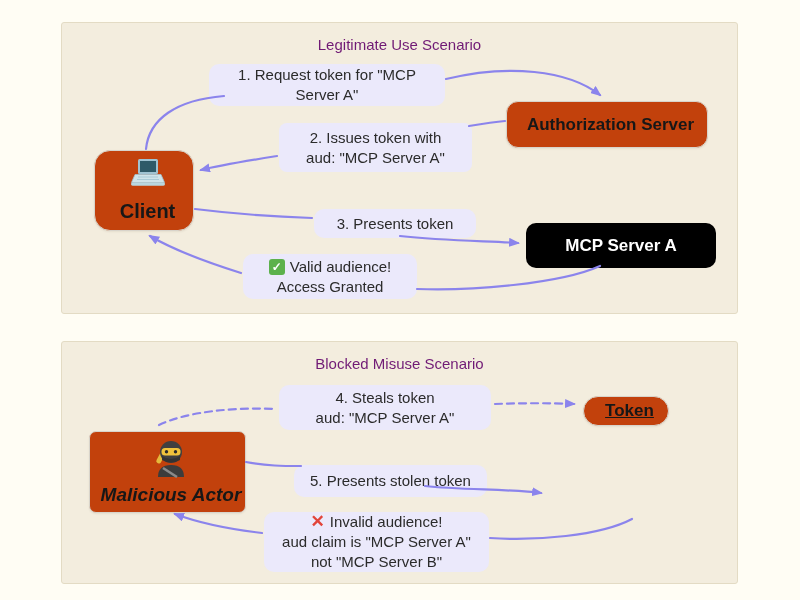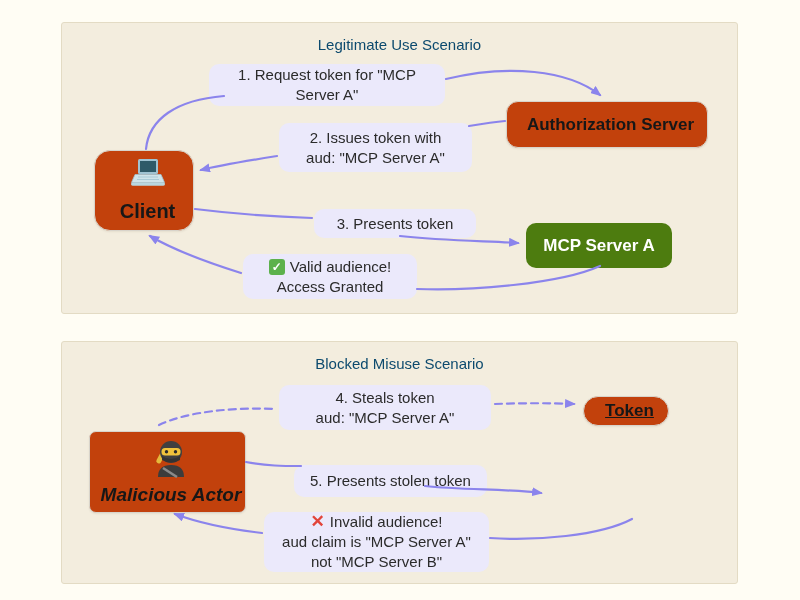--- a/index.html
+++ b/index.html
@@ -11,21 +11,21 @@
   }
   .panel{
     position:absolute;left:61px;width:677px;
     background:#f3edde;border:1px solid #e3dbc4;border-radius:3px;
     box-sizing:border-box;
   }
   #panel1{top:22px;height:292px;}
   #panel2{top:335px;height:243px;margin-top:6px;}
   .panel-title{
     position:absolute;left:0;width:100%;text-align:center;
-    font-size:15px;color:#0c4a6e;top:13px;
+    font-size:15px;color:#701a75;top:13px;
   }
   .bubble{
     position:absolute;background:#ebe9fb;border-radius:10px;
     display:flex;flex-direction:column;align-items:center;justify-content:center;
     font-size:15px;line-height:20px;text-align:center;color:#2b2b2b;
     box-sizing:border-box;
   }
   .preline{white-space:pre-line;}
   .node{
     position:absolute;background:#c2410c;border:1px solid #d8d4cb;
@@ -36,25 +36,25 @@
   }
   .node .name{font-weight:bold;color:#171717;}
   .server{
     position:absolute;border-radius:10px;display:flex;align-items:center;justify-content:center;
     color:#ffffff;font-weight:bold;font-size:17px;box-sizing:border-box;
   }
   
   #label1{left:147px;top:41px;width:236px;height:42px;}
   #auth-server{left:444px;top:78px;width:202px;height:47px;border-radius:12px;}
   #auth-server .name{font-size:17px;}
-  #label2{left:217px;top:100px;width:193px;height:49px;}
+  #label2{left:217px;top:100px;width:193px;height:49px;border-radius:8px;}
   #client{left:32px;top:127px;width:100px;height:81px;border-radius:16px;}
   #client .name{font-size:20px;margin-top:8px;}
   #label3{left:252px;top:186px;width:162px;height:29px;}
-  #server-a{left:464px;top:200px;width:146px;height:45px;background:#4d7c0f;align-items:center;}
+  #server-a{left:464px;top:200px;width:190px;height:45px;background:#000000;align-items:center;}
   #label4{left:181px;top:231px;width:174px;height:45px;}
   
   #label5{left:217px;top:43px;width:212px;height:45px;}
   #token{left:521px;top:54px;width:86px;height:30px;border-radius:15px;}
   #token .name{font-size:17px;text-decoration:underline;}
   #actor{left:27px;top:89px;width:157px;height:82px;border-radius:7px;font-style:italic;}
   #actor .name{font-size:19px;margin-top:2px;}
   #label6{left:232px;top:123px;width:193px;height:32px;}
   #server-b{left:487px;top:137px;width:164px;height:46px;background:#d2622a;}
   #label7{left:202px;top:170px;width:225px;height:60px;}

